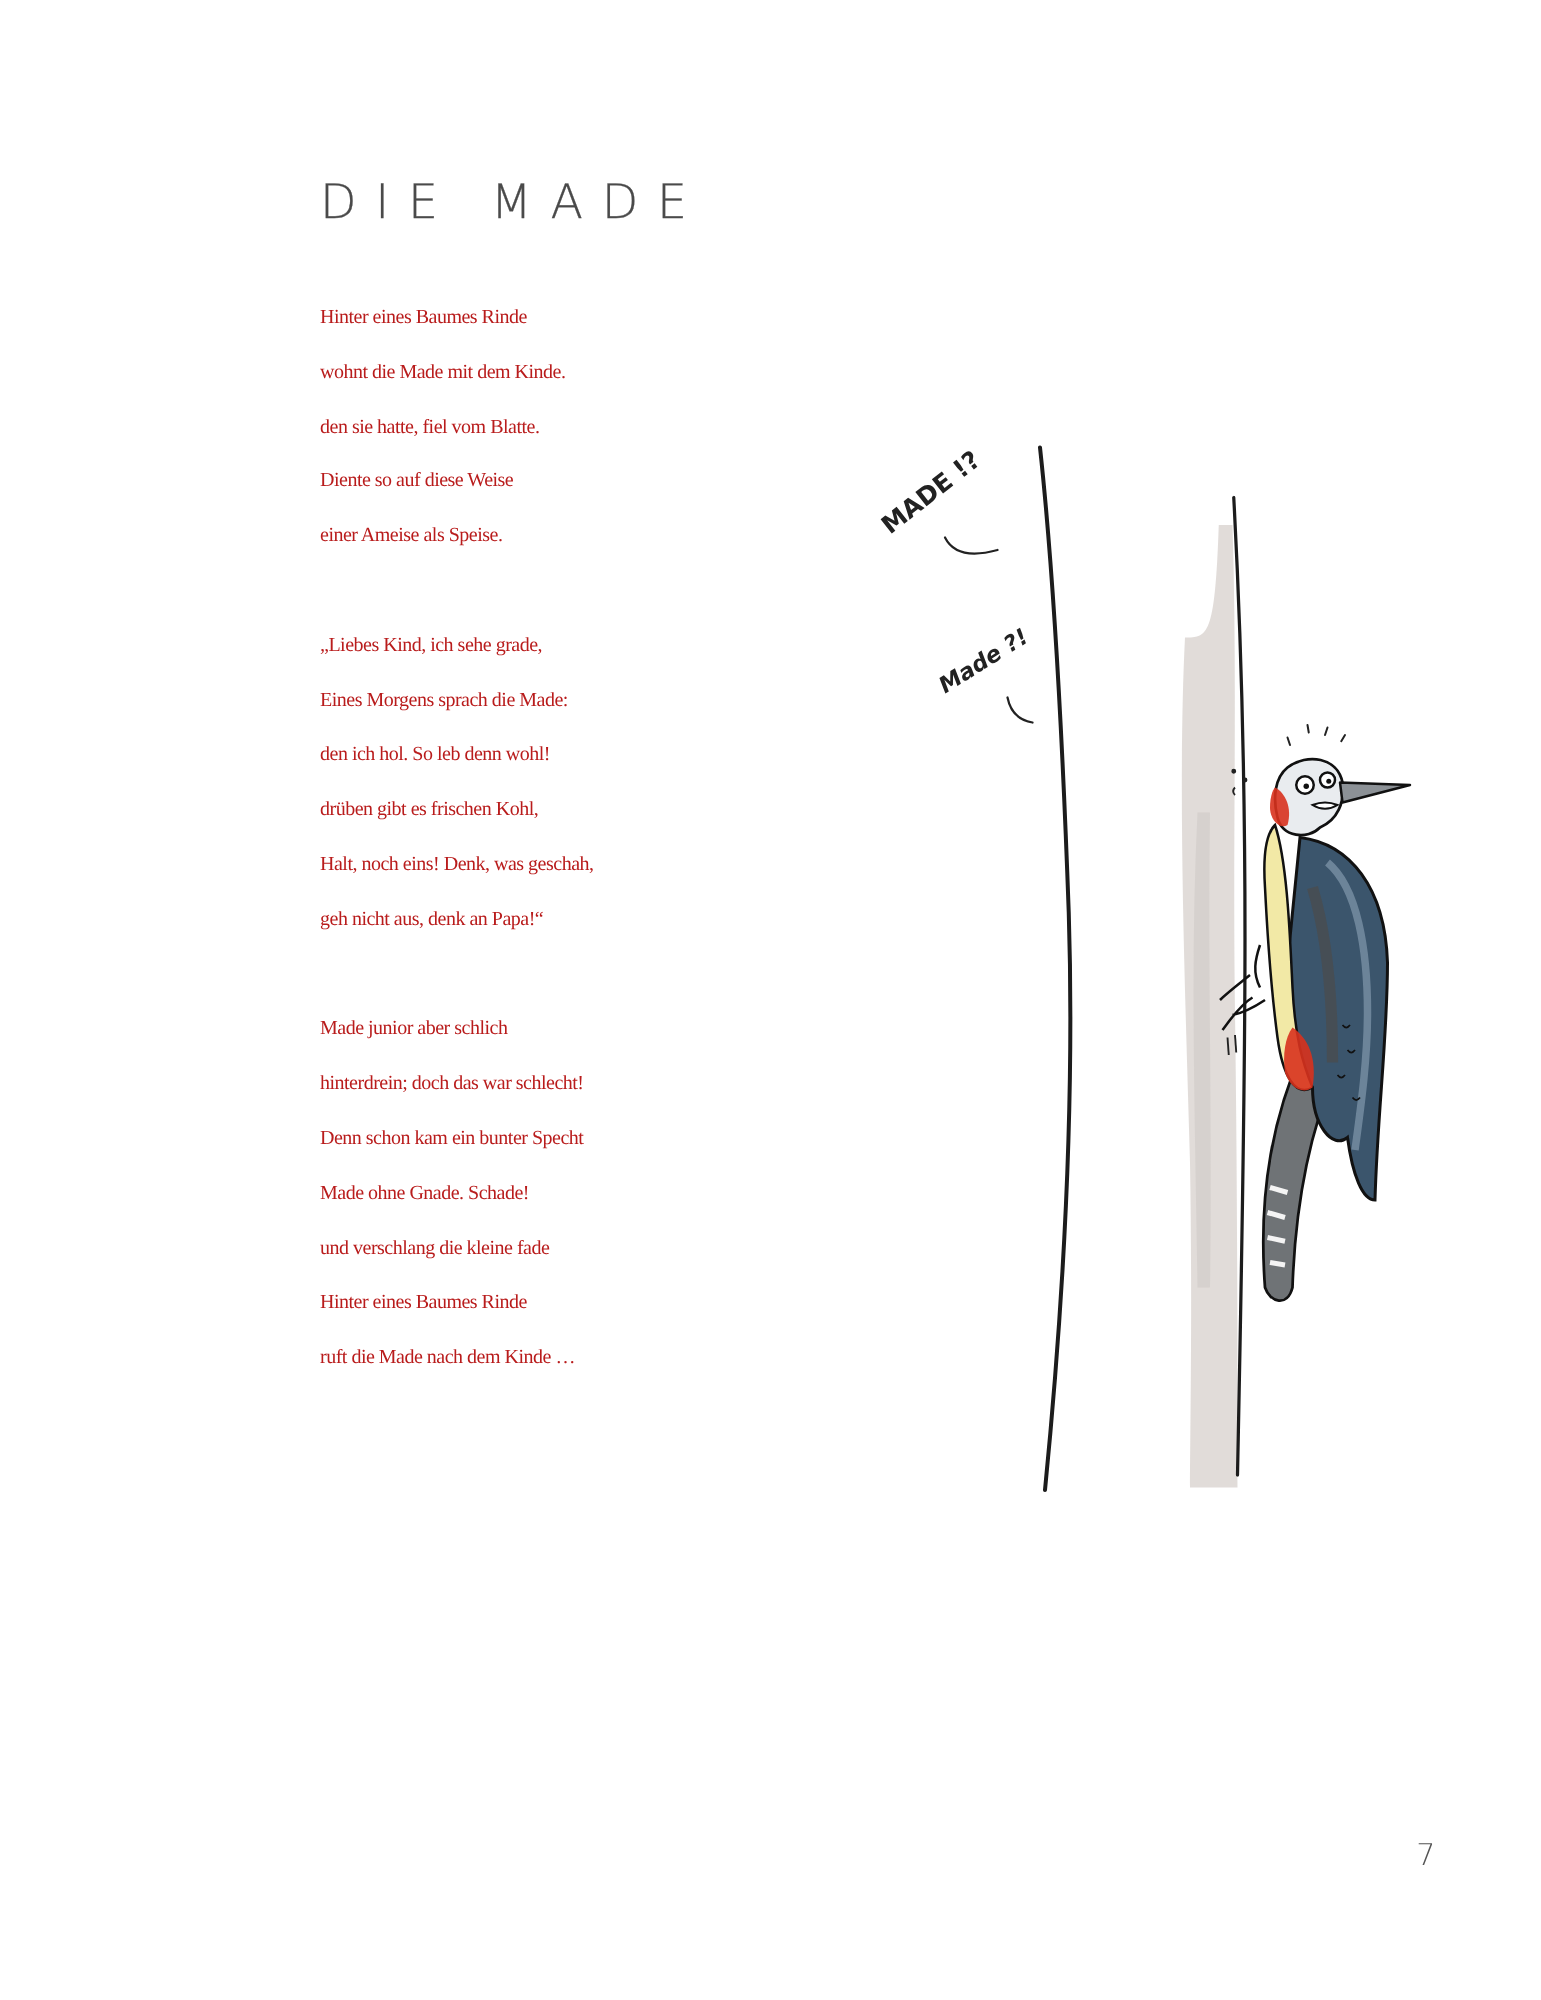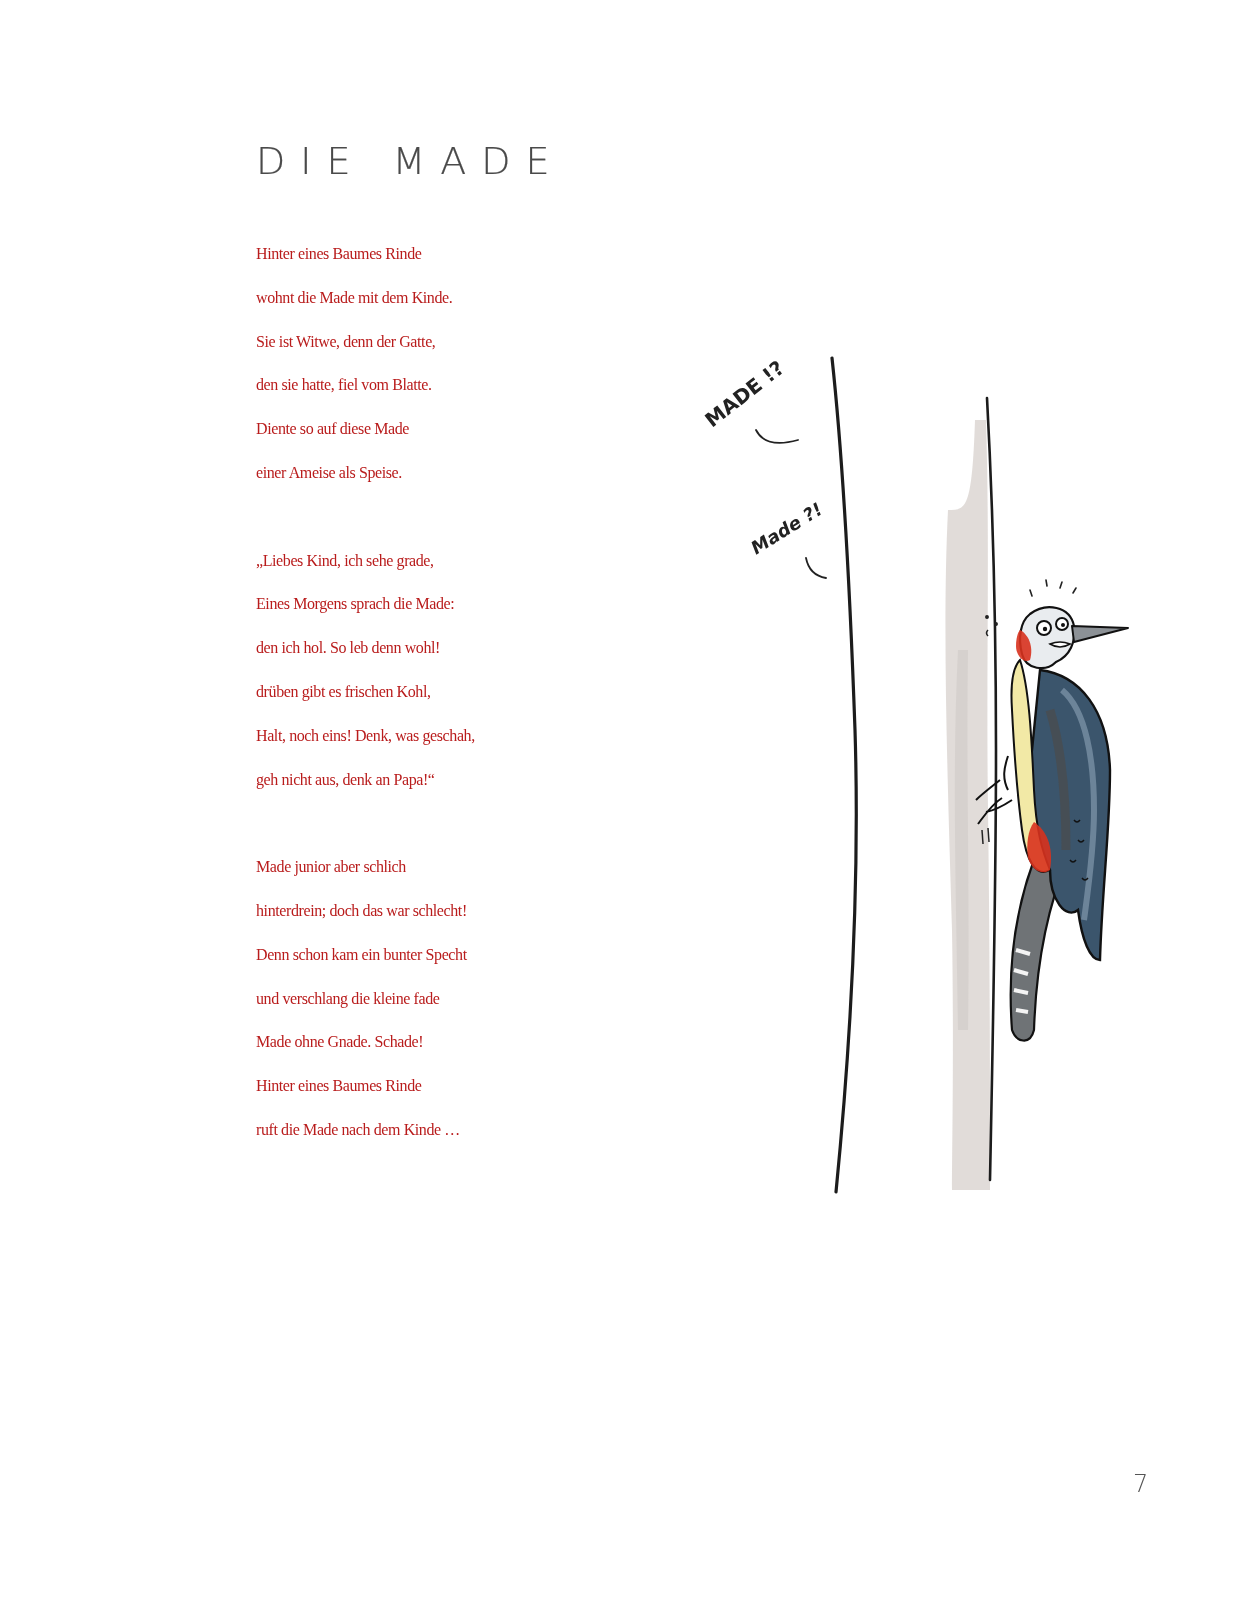--- a/index.html
+++ b/index.html
@@ -77,39 +77,38 @@
 <body>
 
 <div class="page">
 
   <h1 class="title">DIE MADE</h1>
 
   <div class="poem">
     <div class="stanza">
       <span class="line">Hinter eines Baumes Rinde</span>
       <span class="line">wohnt die Made mit dem Kinde.</span>
-      <span class="line">Sie ist Witwe, denn der Gatte,</span>
       <span class="line">den sie hatte, fiel vom Blatte.</span>
-      <span class="line">Diente so auf diese Made</span>
+      <span class="line">Diente so auf diese Weise</span>
       <span class="line">einer Ameise als Speise.</span>
     </div>
     <div class="stanza">
       <span class="line">„Liebes Kind, ich sehe grade,</span>
       <span class="line">Eines Morgens sprach die Made:</span>
       <span class="line">den ich hol. So leb denn wohl!</span>
       <span class="line">drüben gibt es frischen Kohl,</span>
       <span class="line">Halt, noch eins! Denk, was geschah,</span>
       <span class="line">geh nicht aus, denk an Papa!“</span>
     </div>
     <div class="stanza">
       <span class="line">Made junior aber schlich</span>
       <span class="line">hinterdrein; doch das war schlecht!</span>
       <span class="line">Denn schon kam ein bunter Specht</span>
+      <span class="line">Made ohne Gnade. Schade!</span>
       <span class="line">und verschlang die kleine fade</span>
-      <span class="line">Made ohne Gnade. Schade!</span>
       <span class="line">Hinter eines Baumes Rinde</span>
       <span class="line">ruft die Made nach dem Kinde …</span>
     </div>
   </div>
 
   <svg class="illustration" viewBox="0 0 460 880" xmlns="http://www.w3.org/2000/svg">
 
     <path d="M142 28 C152 120, 160 260, 165 400 C170 560, 160 720, 146 862" fill="none" stroke="#1c1c1c" stroke-width="3.2" stroke-linecap="round"></path>
 
     <path d="M258 180 C252 300, 258 460, 262 600 C264 720, 262 820, 262 860 L300 860 C300 760, 300 620, 298 480 C296 340, 300 220, 296 90 L285 90 C282 180, 276 180, 258 180 Z" fill="#dcd6d2" opacity="0.85"></path>

